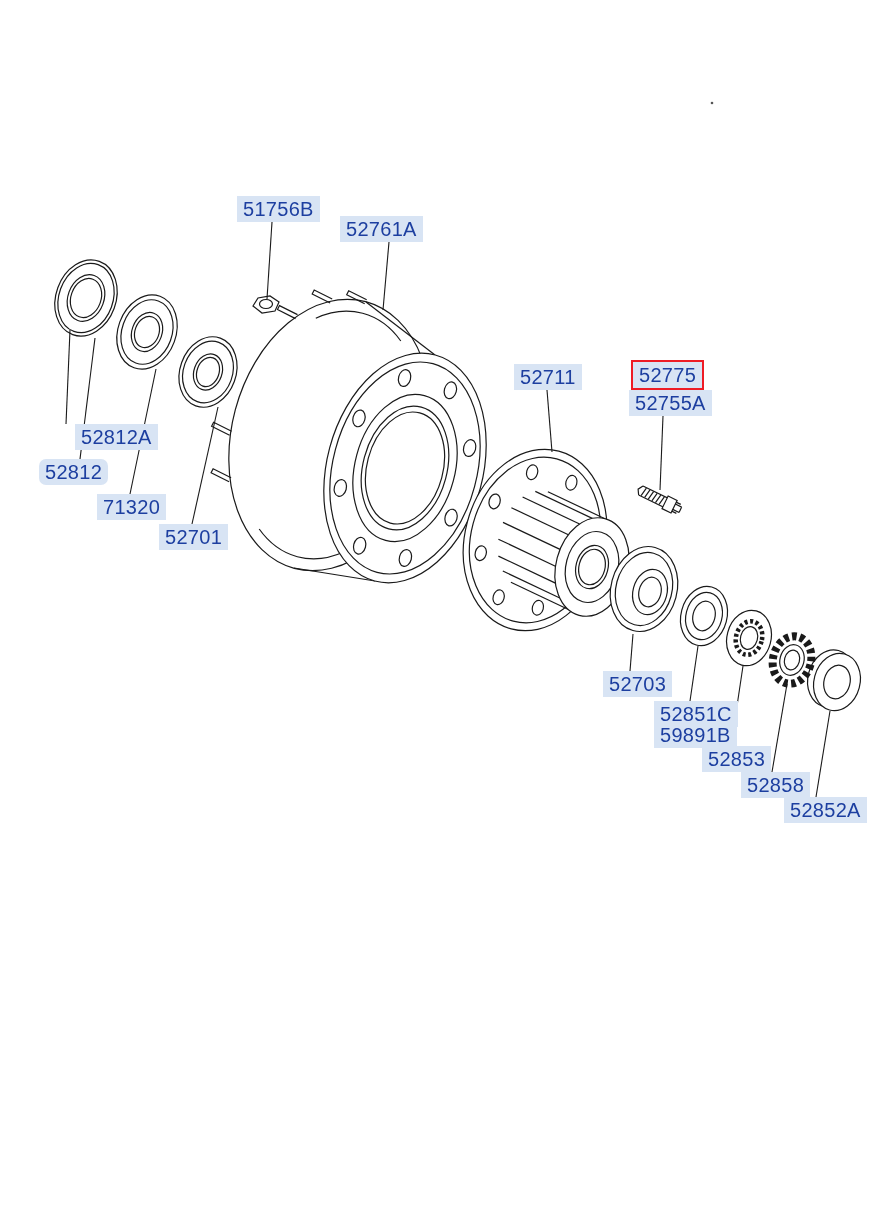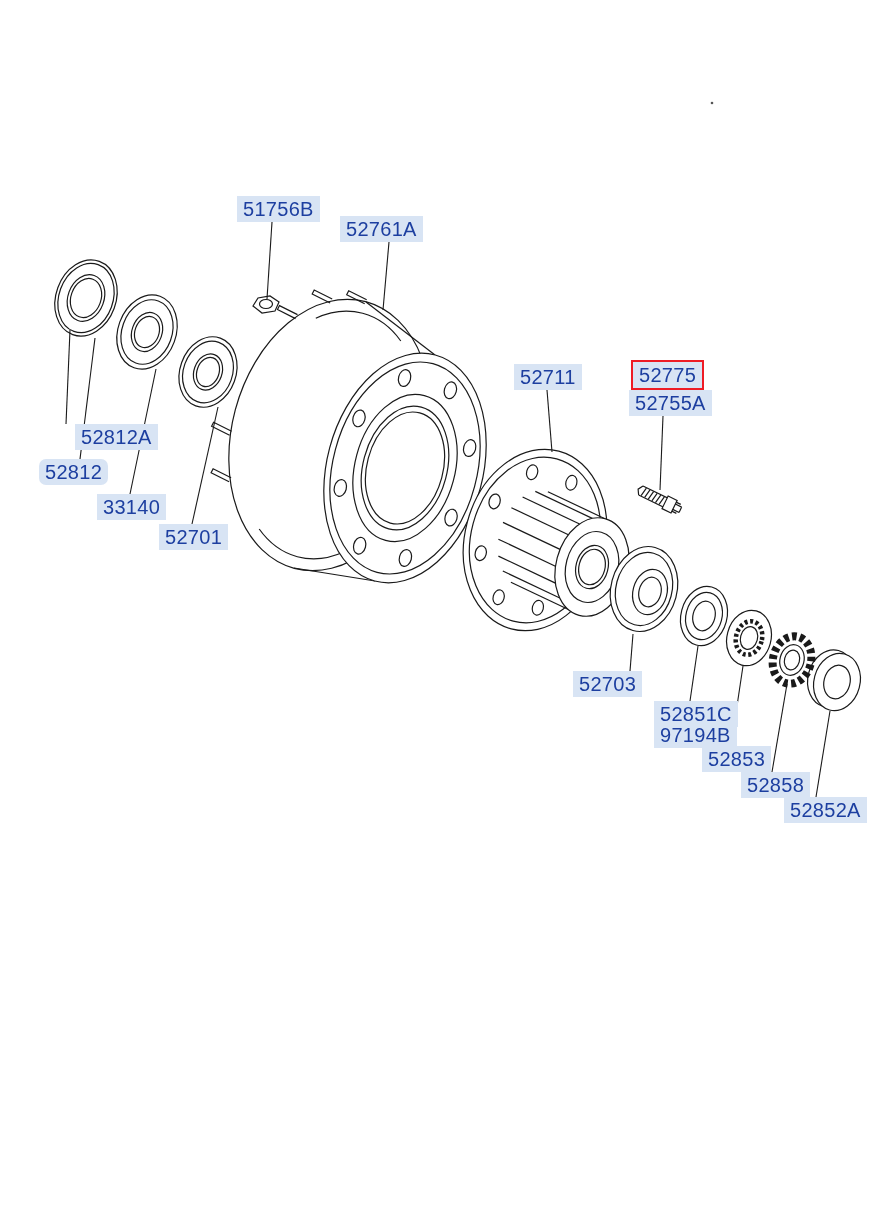--- a/index.html
+++ b/index.html
@@ -174,25 +174,25 @@
       <line x1="731" y1="746" x2="743" y2="666"></line>
       <line x1="772" y1="772" x2="787" y2="684"></line>
       <line x1="816" y1="797" x2="830" y2="711"></line>
     </g>
   </svg>
 
   <div class="part-label" style="left:237px; top:196px;">51756B</div>
   <div class="part-label" style="left:340px; top:216px;">52761A</div>
   <div class="part-label" style="left:31px;  top:424px;margin-left:44px;">52812A</div>
   <div class="part-label" style="left:39px;  top:459px;border-radius:7px;">52812</div>
-  <div class="part-label" style="left:97px;  top:494px;">33140</div>
+  <div class="part-label" style="left:97px;  top:494px;">71320</div>
   <div class="part-label" style="left:159px; top:524px;">52701</div>
   <div class="part-label" style="left:514px; top:364px;">52711</div>
   <div class="part-label highlighted" style="left:633px; top:362px;">52775</div>
   <div class="part-label" style="left:629px; top:390px;">52755A</div>
-  <div class="part-label" style="left:573px; top:671px;">52703</div>
+  <div class="part-label" style="left:603px; top:671px;">52703</div>
   <div class="part-label" style="left:654px; top:701px;text-align:center;">52851C</div>
-  <div class="part-label" style="left:654px; top:722px;">97194B</div>
+  <div class="part-label" style="left:654px; top:722px;">59891B</div>
   <div class="part-label" style="left:702px; top:746px;">52853</div>
   <div class="part-label" style="left:741px; top:772px;">52858</div>
   <div class="part-label" style="left:784px; top:797px;">52852A</div>
 
 </div>
 
 </body></html>

